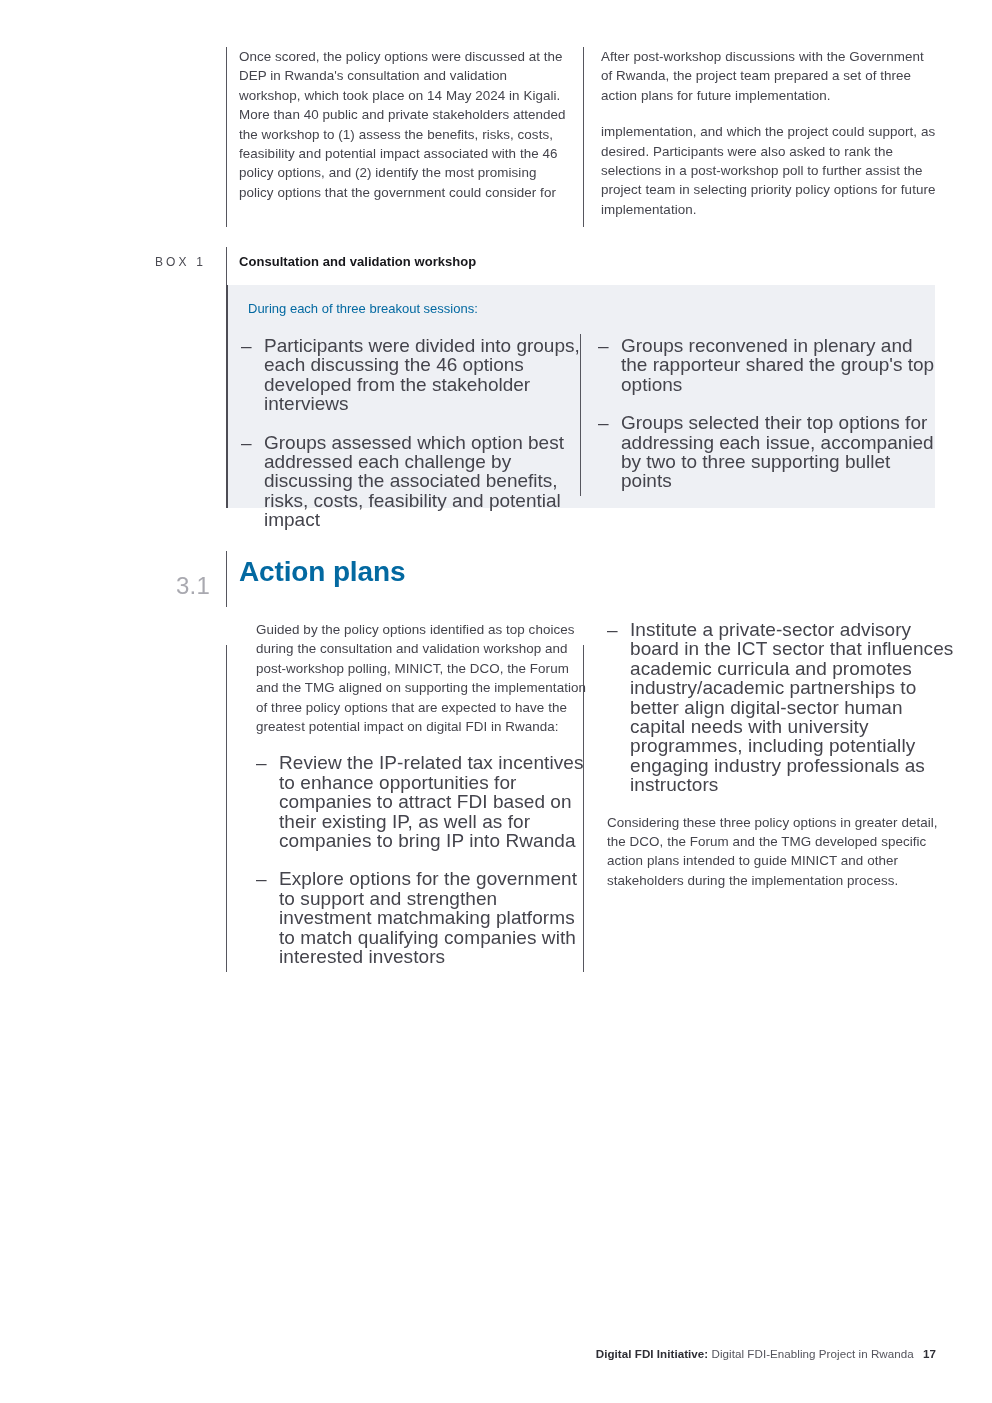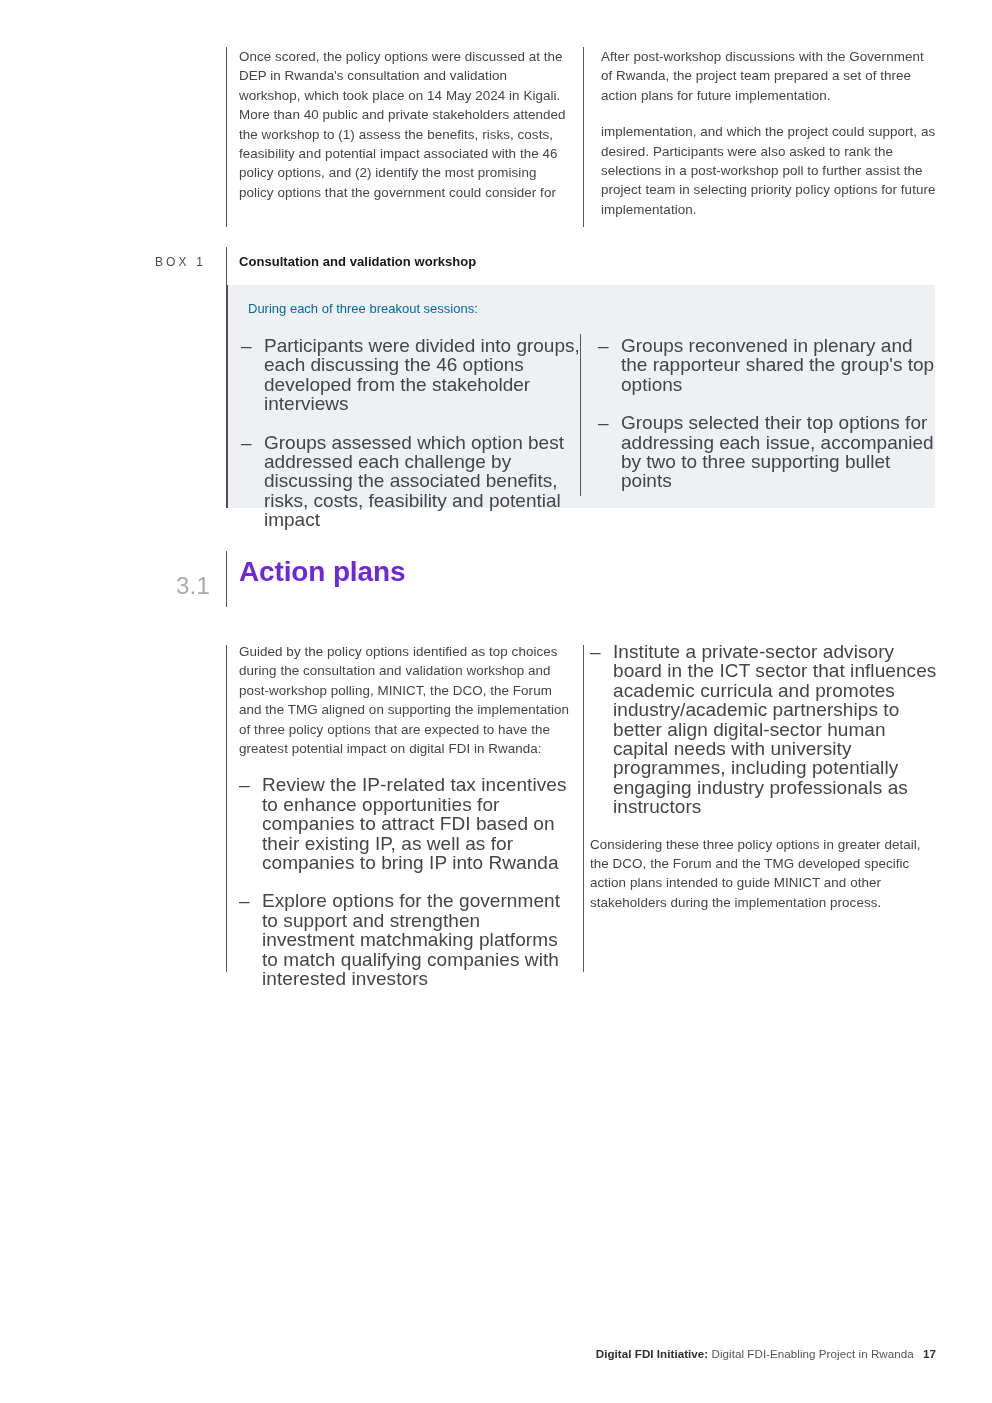--- a/index.html
+++ b/index.html
@@ -151,37 +151,38 @@
     color: #a9a9b0;
     letter-spacing: 0.01em;
     margin-top: 9px;
   }
   .sec-title {
     position: absolute;
     left: 239px;
     top: 556px;
     font-size: 28px;
     font-weight: bold;
-    color: #6d28d9;
+    color: #0369a1;
     letter-spacing: -0.005em;
   }
   .rule-sec {
     left: 226px;
     top: 551px;
     height: 56px;
     background: #56565e;
   }
 
   
   .mid-block {
     position: absolute;
     left: 226px;
-    top: 642px;
+    top: 620px;
     width: 712px;
     display: flex;
+    padding-left: 17px;
   }
   .mid-left  { width: 347px; padding-left: 13px; box-sizing: border-box; }
   .mid-right { width: 365px; padding-left: 17px; box-sizing: border-box; }
 
   .rule-mid-left { left: 226px; top: 645px; height: 327px; background: #56565e; }
   .rule-mid-mid  { left: 583px; top: 645px; height: 327px; background: #56565e; }
 
   .mid-left ul.dash-list { margin-top: 17px; }
   .mid-right p.after-list { margin-top: 18px; }
 

